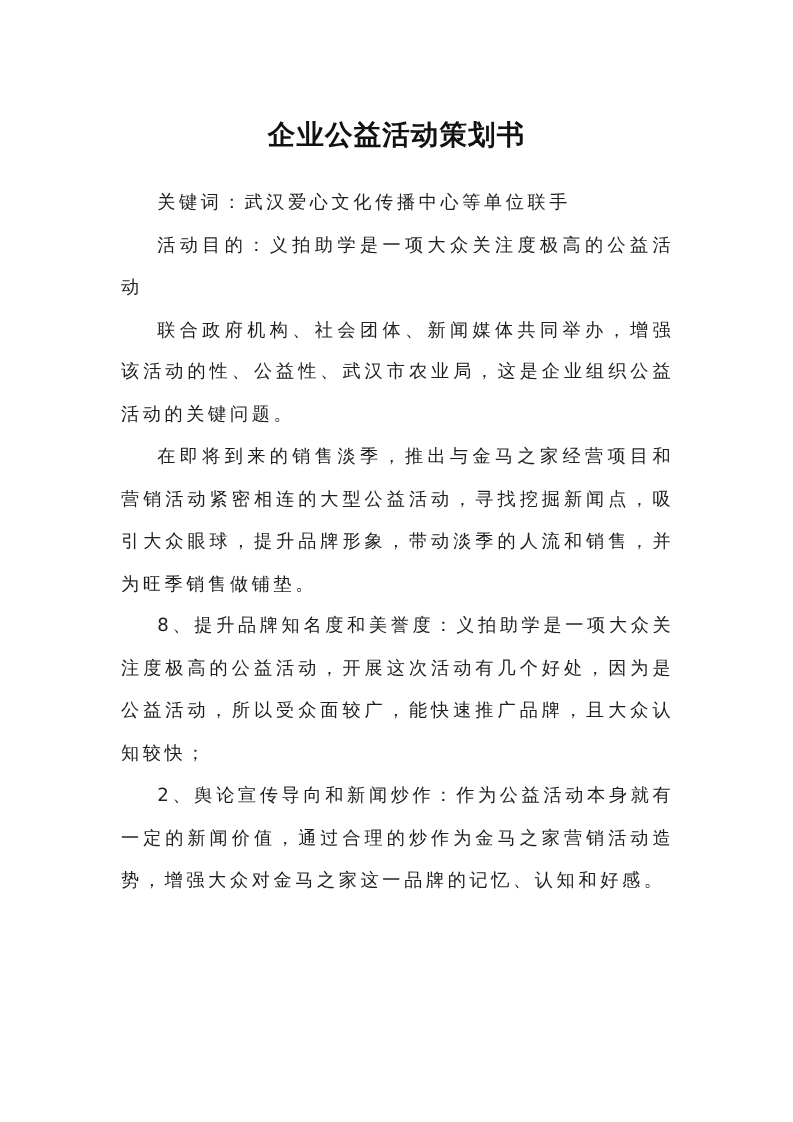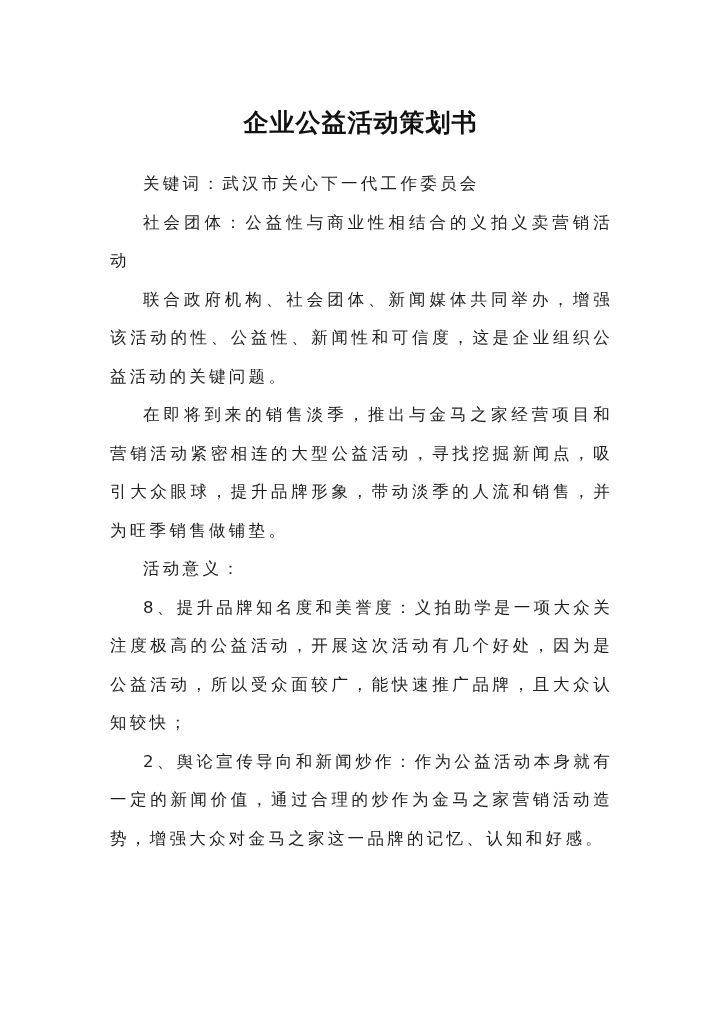--- a/index.html
+++ b/index.html
@@ -56,21 +56,20 @@
       text-indent: 33px;
     }
   </style>
 </head>
 <body>
 
 <div class="page">
   <h1 class="title">企业公益活动策划书</h1>
 
   <div class="body">
-    <p class="indent">关键词：武汉市关心下一代工作委员会</p>
-    <p class="indent">社会团体：公益性与商业性相结合的义拍义卖营销活动</p>
-    <p class="indent">联合政府机构、社会团体、新闻媒体共同举办，增强该活动的性、公益性、新闻性和可信度，这是企业组织公益活动的关键问题。</p>
+    <p class="indent">关键词：武汉爱心文化传播中心等单位联手</p>
+    <p class="indent">活动目的：义拍助学是一项大众关注度极高的公益活动</p>
+    <p class="indent">联合政府机构、社会团体、新闻媒体共同举办，增强该活动的性、公益性、武汉市农业局，这是企业组织公益活动的关键问题。</p>
     <p class="indent">在即将到来的销售淡季，推出与金马之家经营项目和营销活动紧密相连的大型公益活动，寻找挖掘新闻点，吸引大众眼球，提升品牌形象，带动淡季的人流和销售，并为旺季销售做铺垫。</p>
-    <p class="indent">活动意义：</p>
     <p class="indent">8、提升品牌知名度和美誉度：义拍助学是一项大众关注度极高的公益活动，开展这次活动有几个好处，因为是公益活动，所以受众面较广，能快速推广品牌，且大众认知较快；</p>
     <p class="indent">2、舆论宣传导向和新闻炒作：作为公益活动本身就有一定的新闻价值，通过合理的炒作为金马之家营销活动造势，增强大众对金马之家这一品牌的记忆、认知和好感。</p>
   </div>
 </div>
 
 </body></html>

